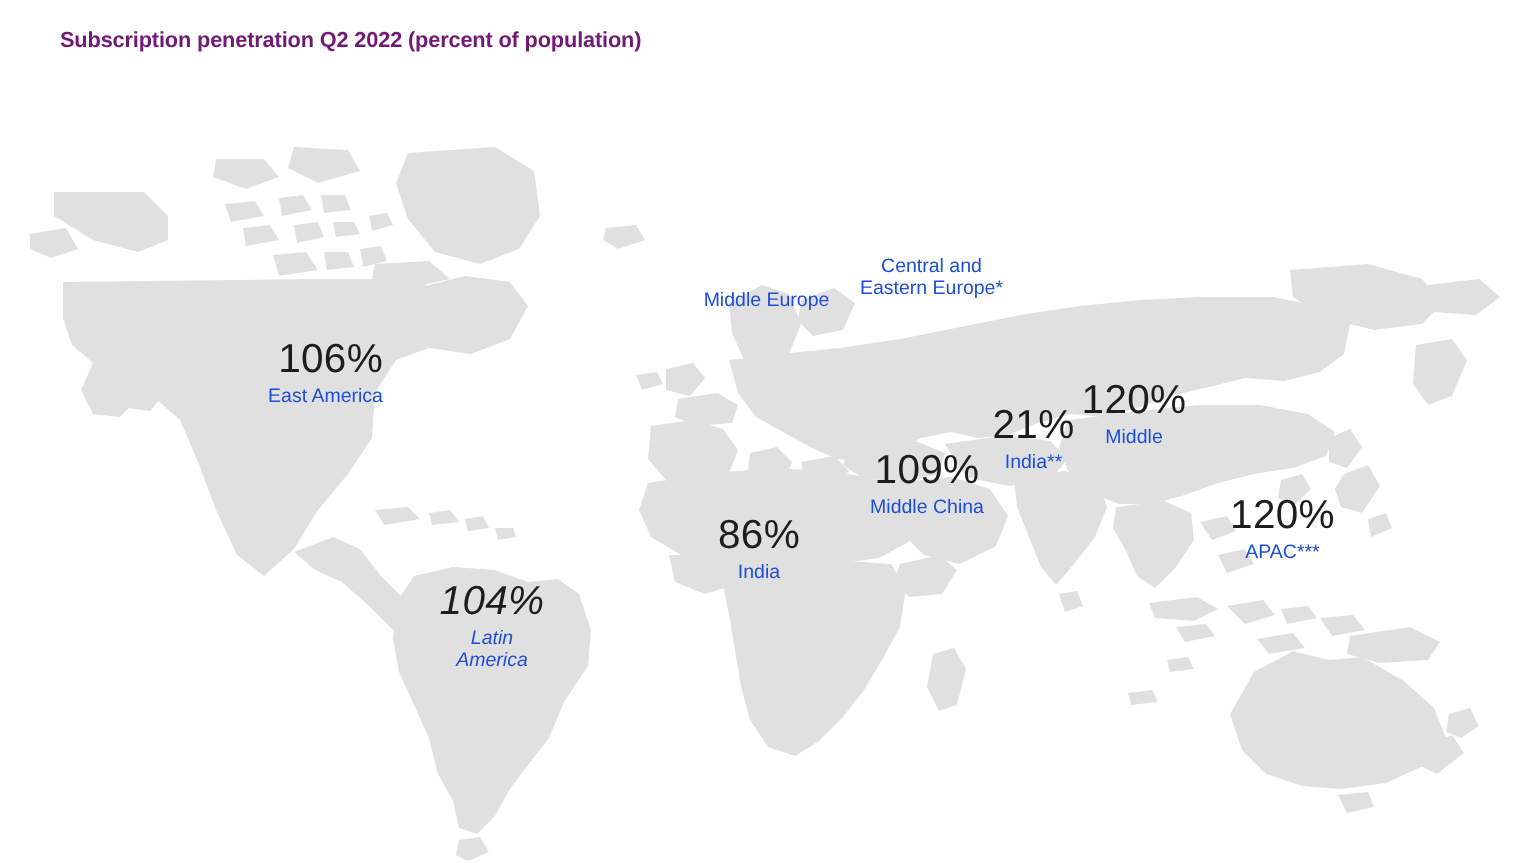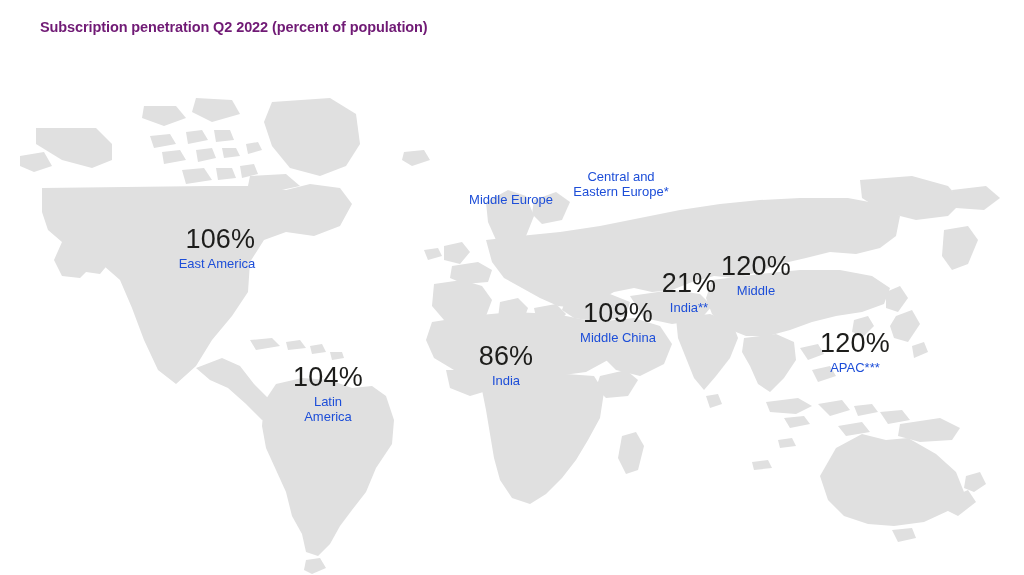--- a/index.html
+++ b/index.html
@@ -55,21 +55,21 @@
   .region-name {
     font-size: 13px;
     font-weight: 400;
     color: #1d4ed8;
     display: block;
     margin-top: 3px;
     line-height: 1.18;
     white-space: pre-line;
   }
   .lbl-north-america { left: 217px; top: 226px; text-align: right; }
-  .lbl-latin-america { left: 328px; top: 364px; }
+  .lbl-latin-america { left: 328px; top: 387px; font-style: italic; }
   .lbl-western-europe { left: 511px; top: 189px; }
   .lbl-cee { left: 621px; top: 166px; }
   .lbl-africa { left: 506px; top: 304px; margin-top: 39px; }
   .lbl-middle-east { left: 618px; top: 300px; }
   .lbl-india { left: 689px; top: 270px; }
   .lbl-china { left: 756px; top: 253px; }
   .lbl-apac { left: 855px; top: 330px; }
 </style>
 </head>
 <body>

